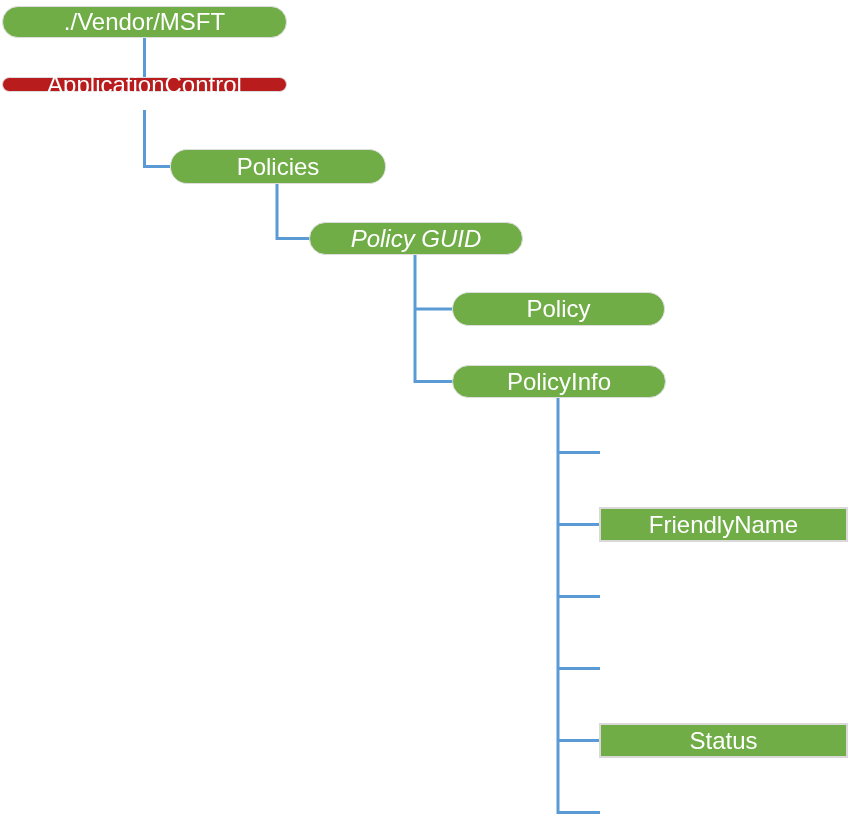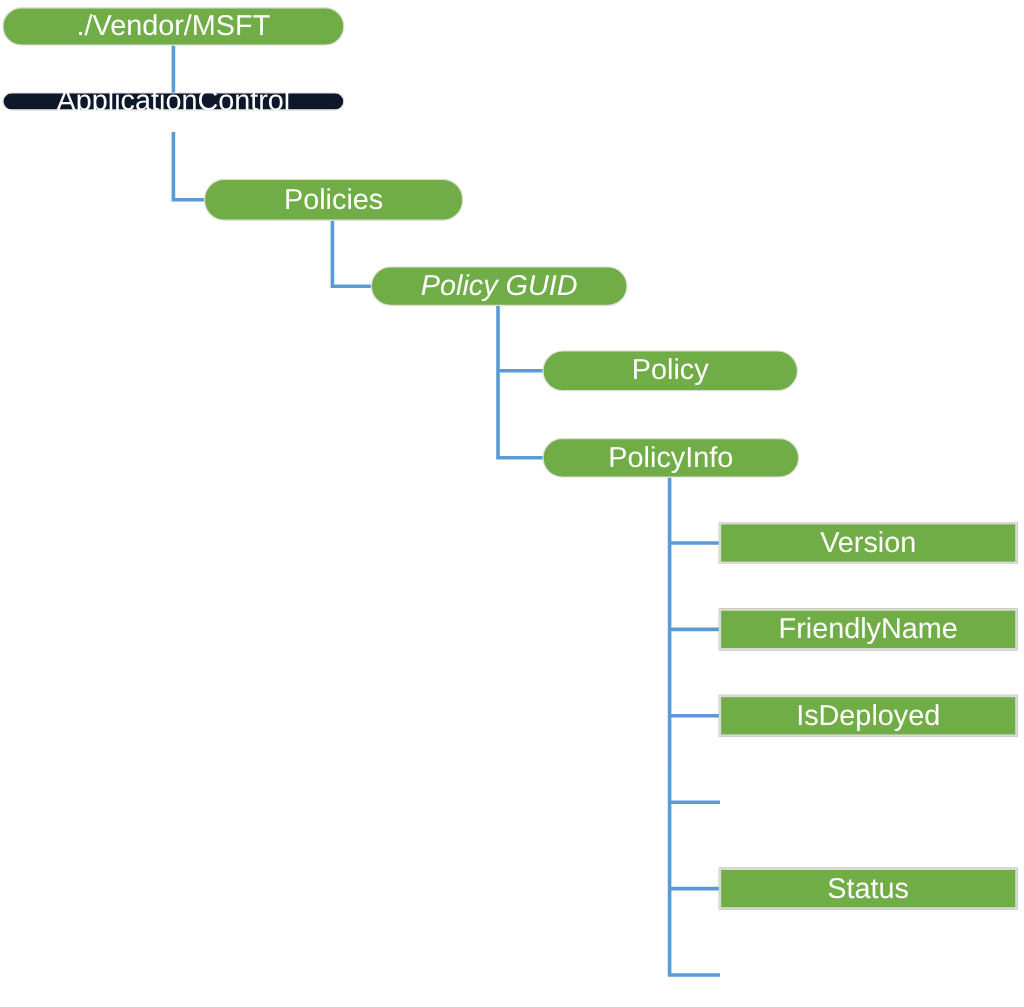--- a/index.html
+++ b/index.html
@@ -66,40 +66,34 @@
       <polyline points="558,452.5 600,452.5" fill="none" stroke="#5B9BD5" stroke-width="3" stroke-linejoin="miter"></polyline>
       <polyline points="558,524.5 600,524.5" fill="none" stroke="#5B9BD5" stroke-width="3" stroke-linejoin="miter"></polyline>
       <polyline points="558,596.5 600,596.5" fill="none" stroke="#5B9BD5" stroke-width="3" stroke-linejoin="miter"></polyline>
       <polyline points="558,668.5 600,668.5" fill="none" stroke="#5B9BD5" stroke-width="3" stroke-linejoin="miter"></polyline>
       <polyline points="558,740.5 600,740.5" fill="none" stroke="#5B9BD5" stroke-width="3" stroke-linejoin="miter"></polyline>
     </svg>
 
 <div class="node pill" style="left: 2px; top: 6px; width: 285px; height: 32px; background: rgb(112, 173, 71); color: rgb(255, 255, 255);">
       <span>./Vendor/MSFT</span>
     </div>
-    <div class="node pill" style="left: 2px; top: 77px; width: 285px; height: 15px; background: #0f172a; color: rgb(255, 255, 255);">
+    <div class="node pill" style="left: 2px; top: 77px; width: 285px; height: 15px; background: #b91c1c; color: rgb(255, 255, 255);">
       <span>ApplicationControl</span>
     </div>
     <div class="node pill" style="left: 170px; top: 149px; width: 216px; height: 35px; background: rgb(112, 173, 71); color: rgb(255, 255, 255);">
       <span>Policies</span>
     </div>
     <div class="node pill italic" style="left: 309px; top: 222px; width: 214px; height: 33px; background: rgb(112, 173, 71); color: rgb(255, 255, 255);">
       <span>Policy GUID</span>
     </div>
     <div class="node pill" style="left: 452px; top: 292px; width: 213px; height: 34px; background: rgb(112, 173, 71); color: rgb(255, 255, 255);">
       <span>Policy</span>
     </div>
     <div class="node pill" style="left: 452px; top: 365px; width: 214px; height: 33px; background: rgb(112, 173, 71); color: rgb(255, 255, 255);">
       <span>PolicyInfo</span>
     </div>
-    <div class="node rect" style="left: 599px; top: 435px; width: 249px; height: 35px; background: rgb(112, 173, 71); color: rgb(255, 255, 255);">
-      <span>Version</span>
-    </div>
     <div class="node rect" style="left: 599px; top: 507px; width: 249px; height: 35px; background: rgb(112, 173, 71); color: rgb(255, 255, 255);">
       <span>FriendlyName</span>
-    </div>
-    <div class="node rect" style="left: 599px; top: 579px; width: 249px; height: 35px; background: rgb(112, 173, 71); color: rgb(255, 255, 255);">
-      <span>IsDeployed</span>
     </div>
     <div class="node rect" style="left: 599px; top: 723px; width: 249px; height: 35px; background: rgb(112, 173, 71); color: rgb(255, 255, 255);">
       <span>Status</span>
     </div>
   </div>
 
 </body></html>

